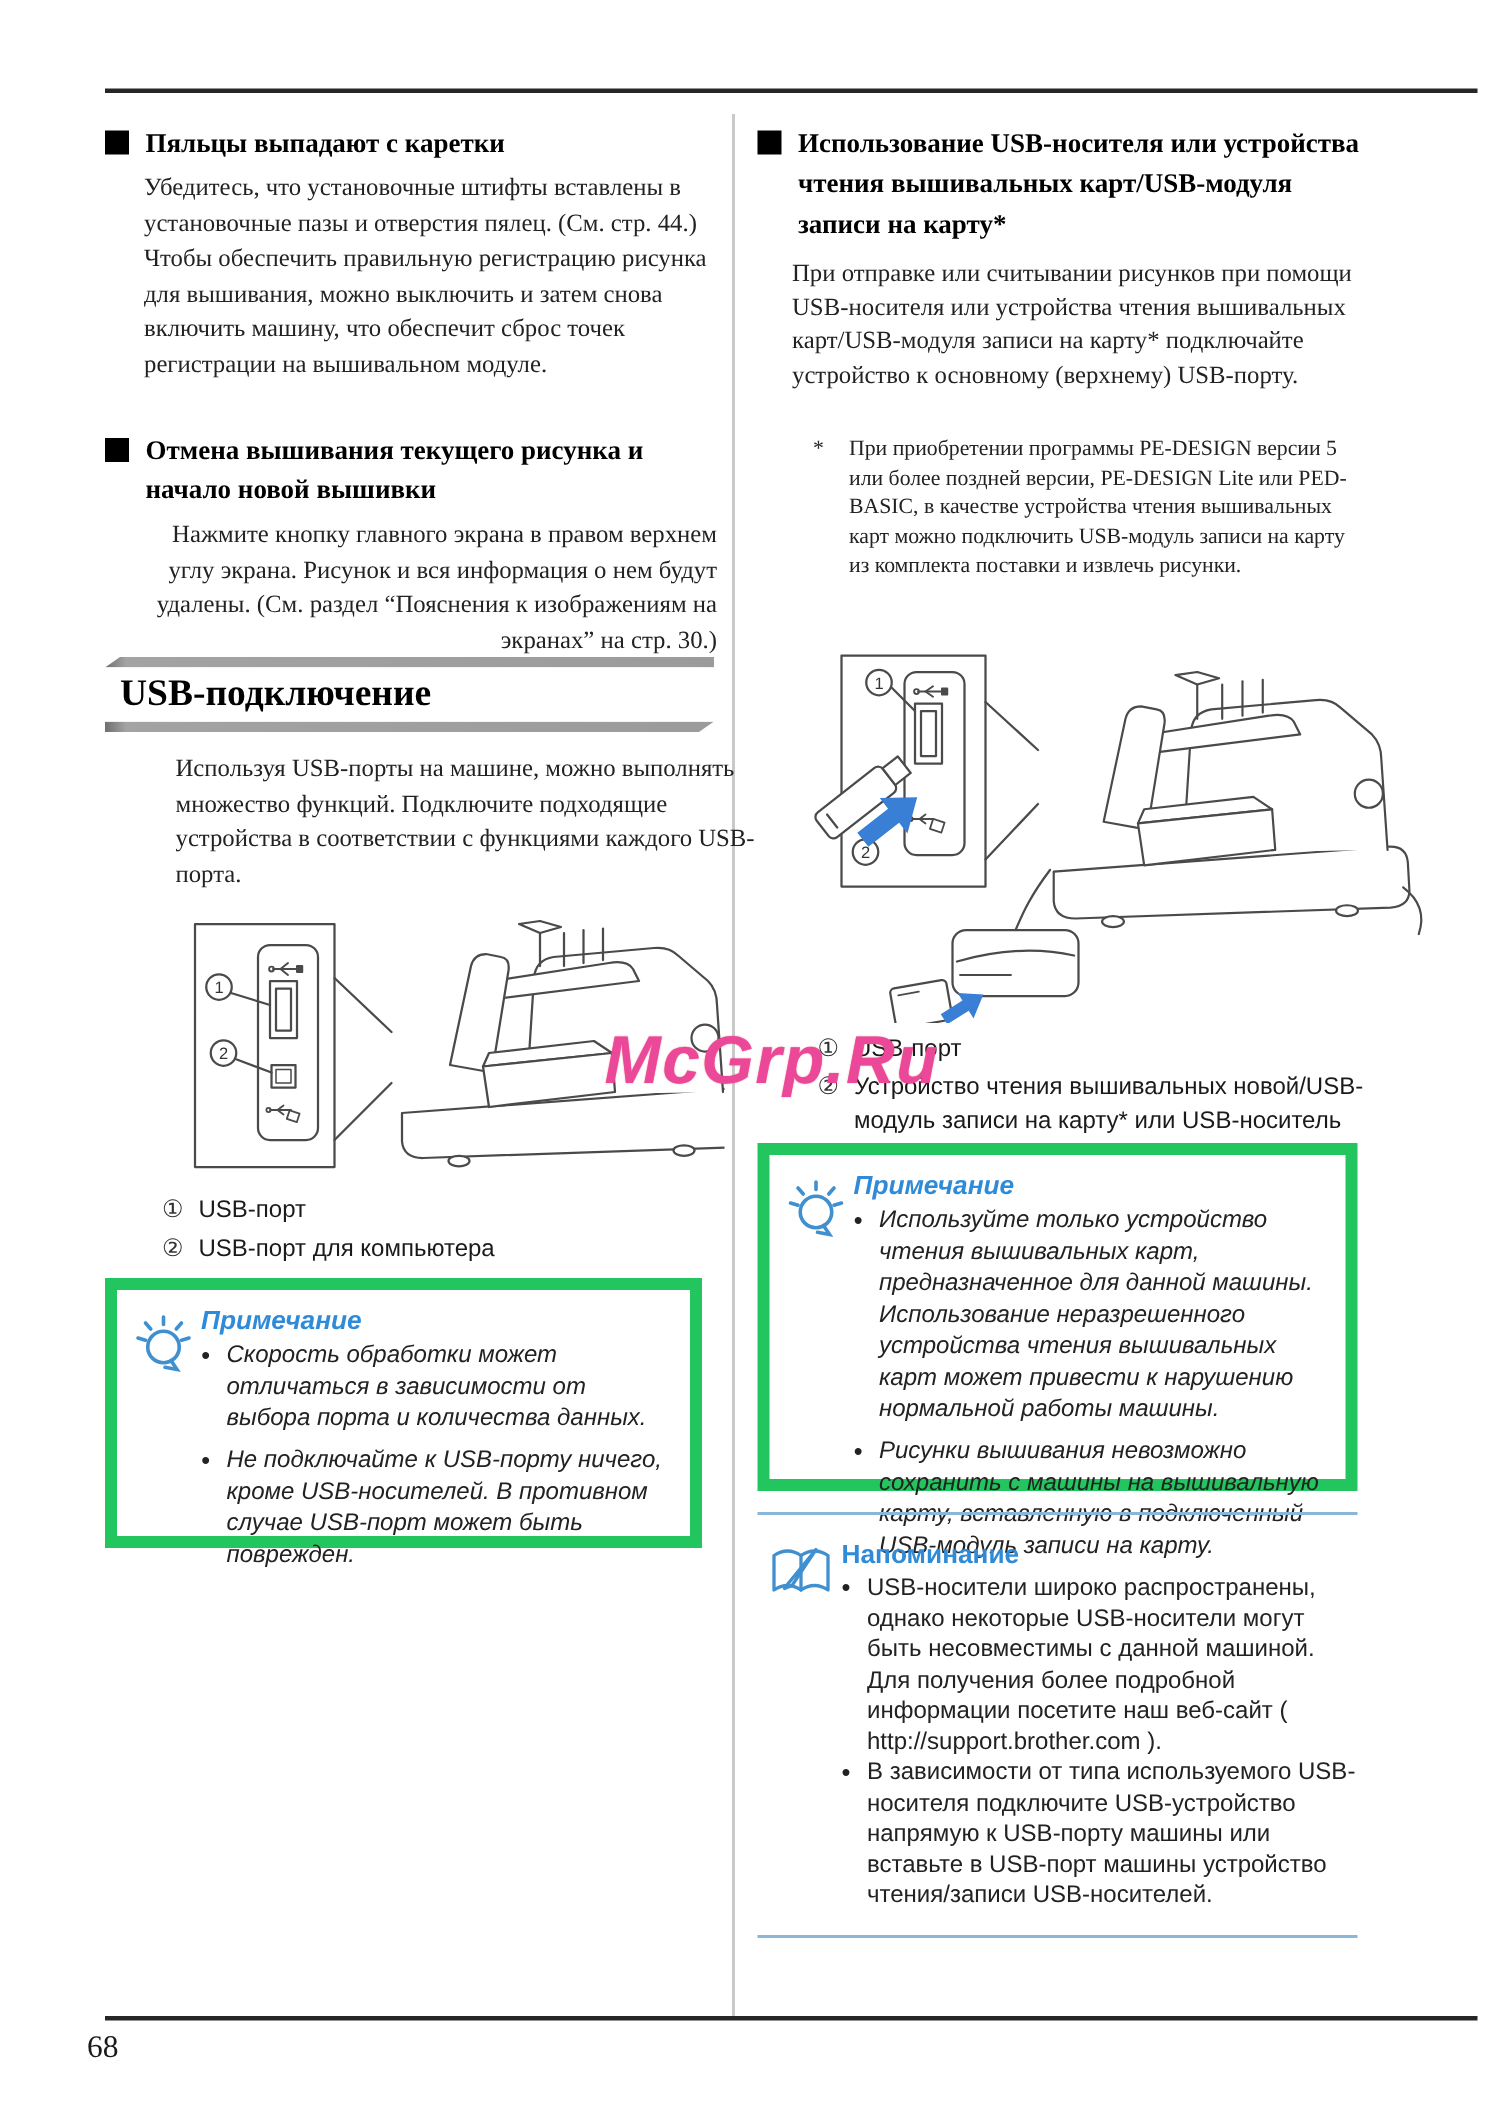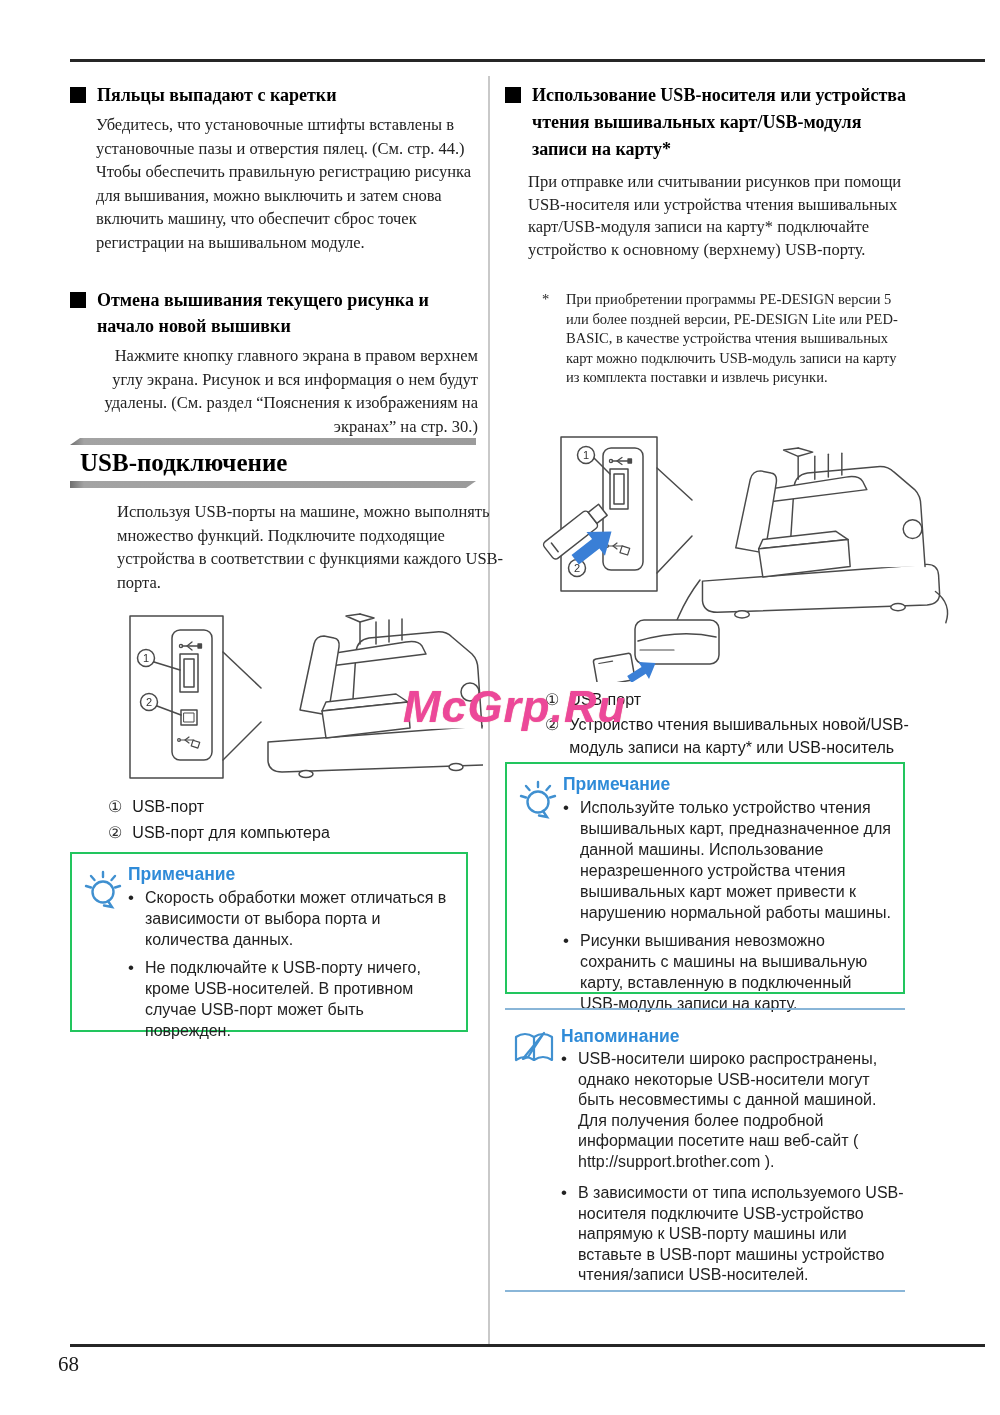--- a/index.html
+++ b/index.html
@@ -30,21 +30,21 @@
   
   .footnote { font-size:14.5px; line-height:19.5px; color:#222; }
 
   
   svg text { font-family:"Liberation Sans", sans-serif; }
   .fig-legend { font-family:"Liberation Sans", sans-serif; font-size:16px; line-height:24px; color:#1a1a1a; }
   .fig-legend .row { display:flex; gap:10px; margin-bottom:2px; }
   .fig-legend .cnum { flex:0 0 auto; font-size:16px; color:#333; }
 
   
-  .note-box { border:2px solid #22c55e; background:#fff; padding:10px 12px 10px 56px; }
+  .note-box { border:8px solid #22c55e; background:#fff; padding:10px 12px 10px 56px;font-style:italic; }
   .note-icon { position:absolute; left:10px; top:12px; }
   .note-title { font-family:"Liberation Sans", sans-serif; font-weight:bold; font-size:17.5px; color:#2f8bd8; margin-bottom:2px; }
   .note-list { list-style:none; }
   .note-list li { position:relative; font-family:"Liberation Sans", sans-serif; font-size:16px; line-height:21px; color:#222; padding-left:17px; margin-bottom:7px; }
   .note-list li:last-child { margin-bottom:0; }
   .note-list li::before { content:"•"; position:absolute; left:0; top:0; font-size:17px; }
 
   .reminder-wrap { padding:16px 10px 0 56px; }
   .blue-rule { height:2px; background:#8ab6d8; }
 
@@ -290,21 +290,21 @@
 <div class="abs reminder-wrap" style="left:505px; top:1010px; width:400px;">
   <span class="note-icon" style="top:18px; left:6px;">
     <svg width="46" height="40" viewBox="0 0 46 40" fill="none" stroke="#4090d0" stroke-width="2.2" stroke-linejoin="round" stroke-linecap="round">
       <path d="M5,9 Q14,3 23,9 Q32,3 41,9 L41,32 Q32,26 23,32 Q14,26 5,32 Z"></path>
       <line x1="23" y1="9" x2="23" y2="32"></line>
       <path d="M33,5 L15,27 L12,31 L17,29 Z"></path>
     </svg>
   </span>
   <div class="note-title">Напоминание</div>
   <ul class="note-list" style="width:344px;">
-    <li style="line-height:20.5px; margin-bottom:11px;">USB-носители широко распространены, однако некоторые USB-носители могут быть несовместимы с данной машиной. Для получения более подробной информации посетите наш веб-сайт ( http://support.brother.com ).</li>
+    <li style="line-height:20.5px; margin-bottom:0;">USB-носители широко распространены, однако некоторые USB-носители могут быть несовместимы с данной машиной. Для получения более подробной информации посетите наш веб-сайт ( http://support.brother.com ).</li>
     <li style="line-height:20.5px;">В зависимости от типа используемого USB-носителя подключите USB-устройство напрямую к USB-порту машины или вставьте в USB-порт машины устройство чтения/записи USB-носителей.</li>
   </ul>
 </div>
 <div class="abs blue-rule" style="left:505px; top:1290px; width:400px;"></div>
 
 <div class="abs watermark" style="left:403px; top:681px;">McGrp.Ru</div>
 
 <div class="abs page-rule" style="left:70px; top:1344px; width:915px;"></div>
 <div class="abs page-num" style="left:58px; top:1352px;">68</div>
 

